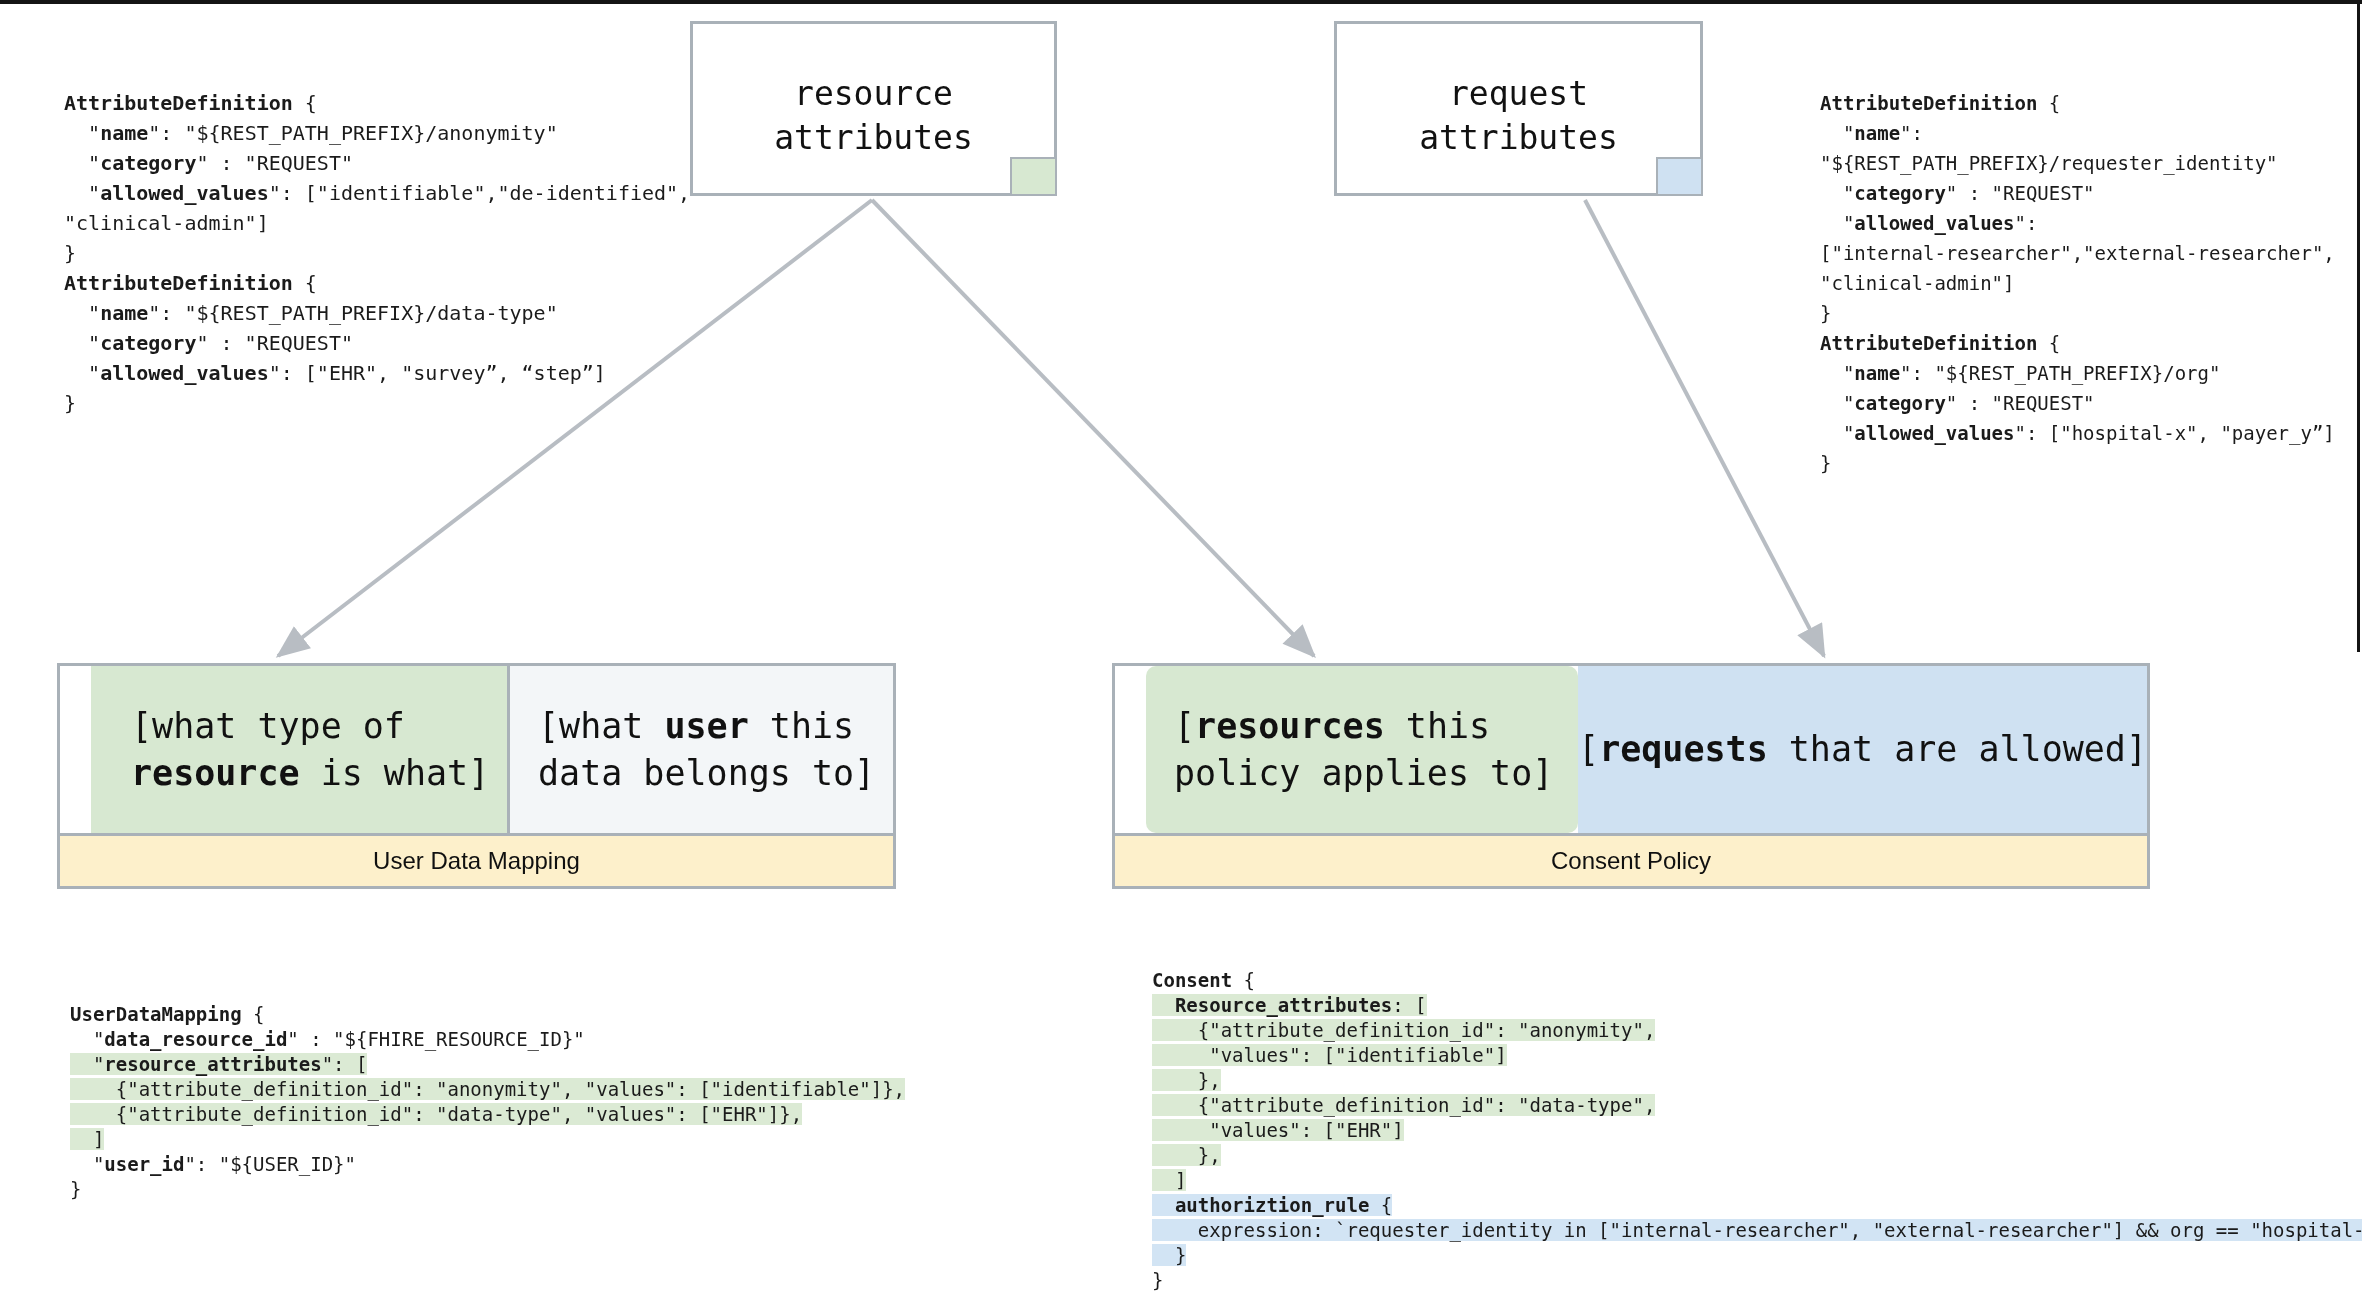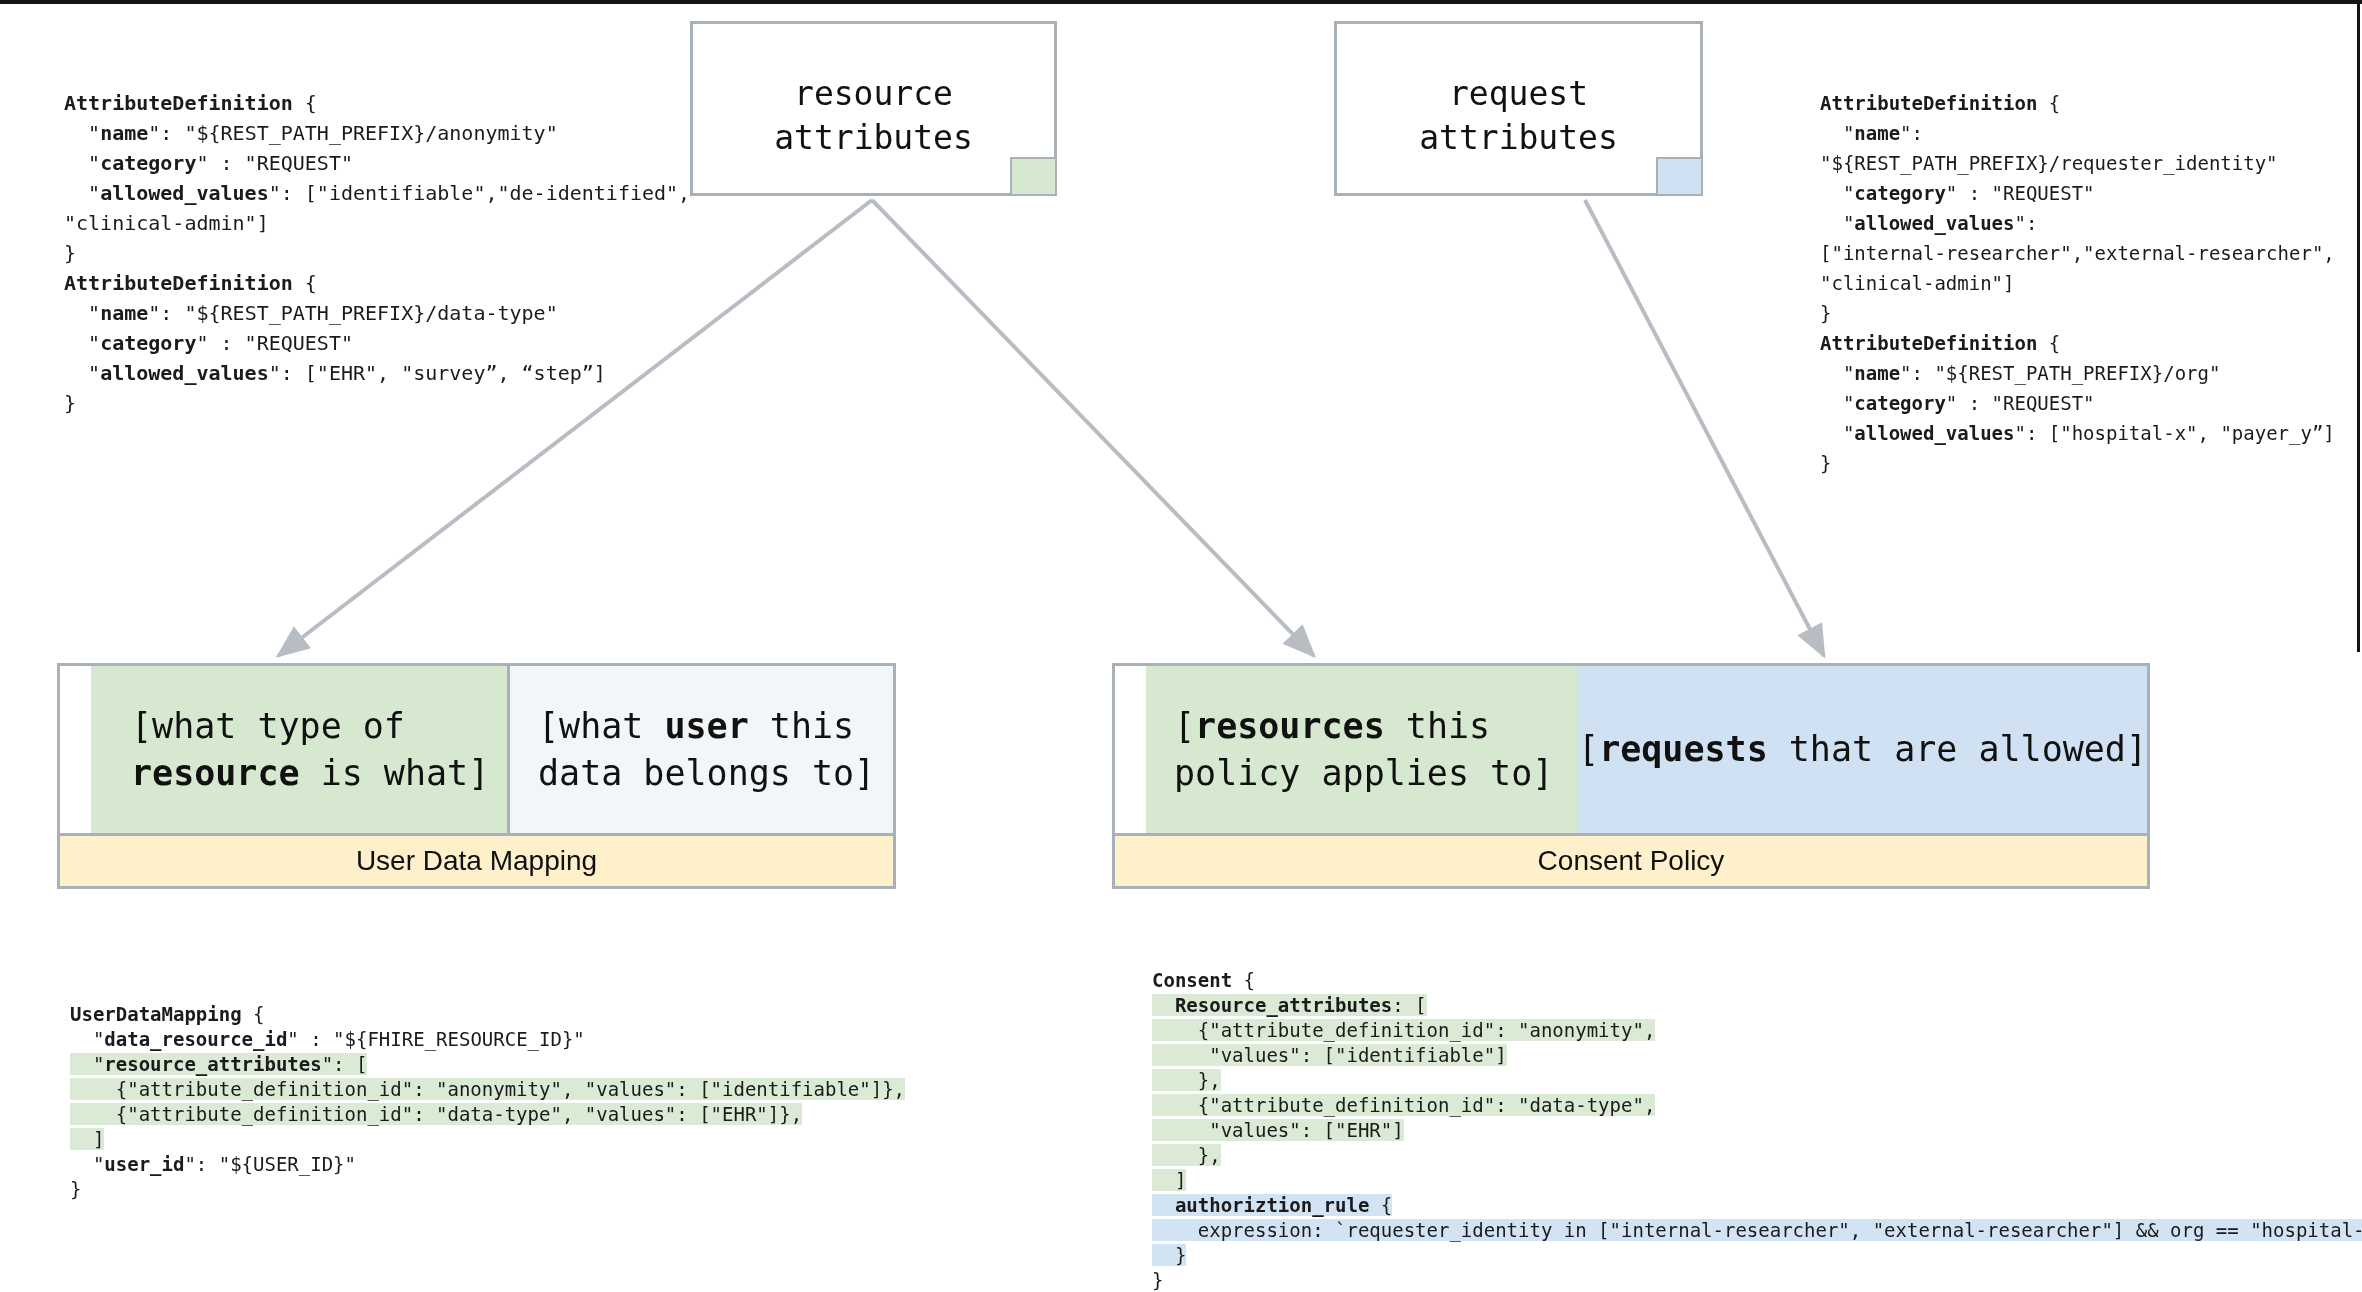--- a/index.html
+++ b/index.html
@@ -32,33 +32,33 @@
   .cell b { font-weight:bold; }
   .cell.c-green { background:#d7e8d1; }
   .cell.c-light { background:#f3f6f8; }
   .cell.c-blue  { background:#cfe1f2; }
   .cell.pad-l { padding-left:40px; }
   .cell.pad-m { padding-left:28px; }
   .cell.center { }
   .divider-r { border-right:3px solid #a9b1b8; }
   .bar { height:53px; border-top:3px solid #a9b1b8; background:#fdf0cb;
          display:flex; align-items:center; justify-content:center;
-         font-family:"Liberation Sans", sans-serif; font-size:28px; color:#101010; }
+         font-family:"Liberation Sans", sans-serif; font-size:24px; color:#101010; }
 
   #code-topleft  { left:64px;  top:88px; }
   #code-topright { left:1820px; top:88px; }
   #code-udm      { left:70px;  top:1002px; }
   #code-policy   { left:1152px; top:968px; }
   #resource-box { left:690px; top:21px; }
   #request-box  { left:1334px; top:21px; width:369px; }
   #udm-box { left:57px;  top:663px; width:839px;  height:226px; }
   #cp-box  { left:1112px; top:663px; width:1038px; height:226px; }
   #udm-box .c-green { width:419px; }
   #udm-box .c-light { flex:1; }
-  #cp-box .c-green { width:447px; }
+  #cp-box .c-green { width:447px;border-radius:10px; }
   #cp-box .c-blue  { flex:1; }
 </style>
 </head>
 <body>
 
 <div class="canvas">
 
   <div class="topline"></div>
   <div class="rightline"></div>
 

